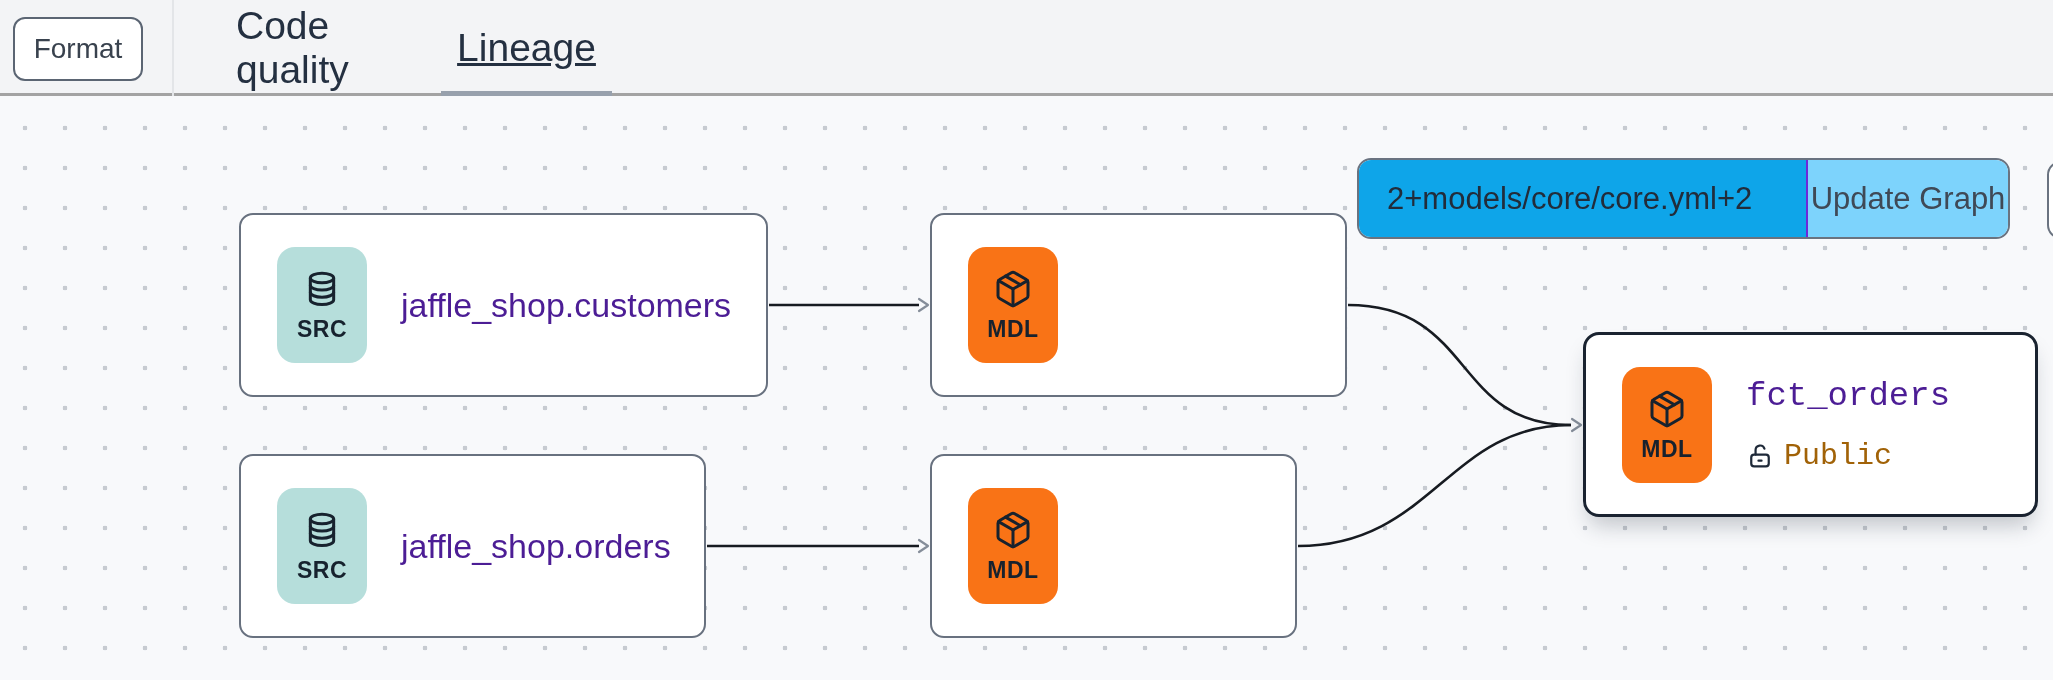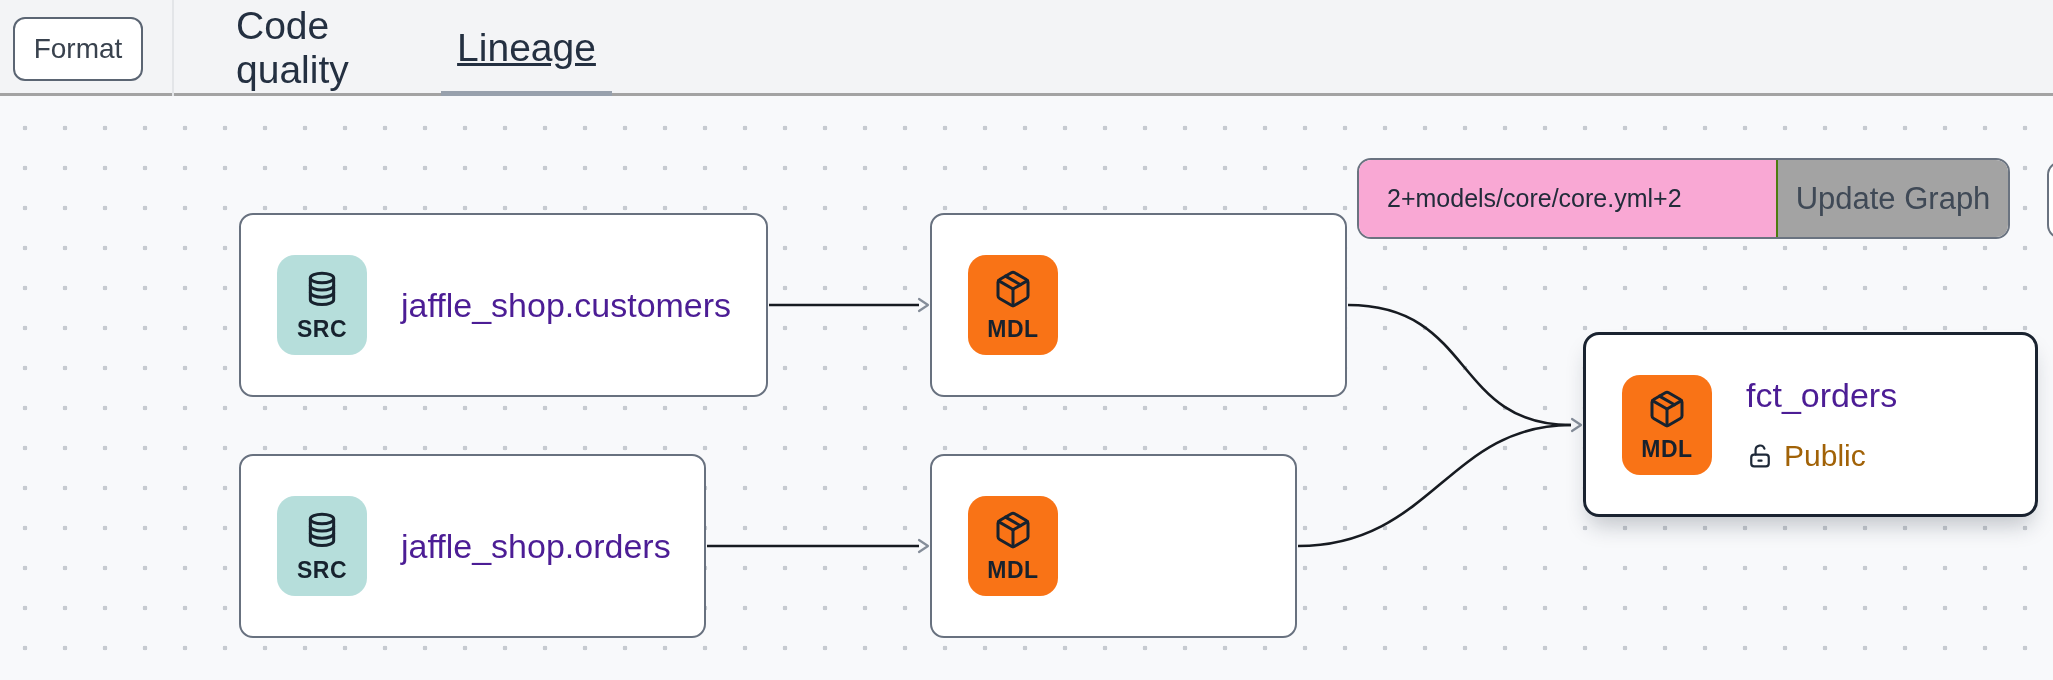--- a/index.html
+++ b/index.html
@@ -35,44 +35,44 @@
     border-radius:14px; display:flex; align-items:center; gap:34px;
     padding-left:36px; cursor:pointer; }
   .n1 { left:239px; top:117px; width:529px; height:184px; }
   .n2 { left:930px; top:117px; width:417px; height:184px; }
   .n3 { left:239px; top:358px; width:467px; height:184px; }
   .n4 { left:930px; top:358px; width:367px; height:184px; }
   .n5 { left:1583px; top:236px; width:455px; height:185px;
     border:3px solid #1a2330; border-radius:16px;
     box-shadow:0 14px 22px -6px rgba(25,35,50,.25); }
 
-  .badge { width:90px; height:100px; border-radius:18px; flex:0 0 auto;
+  .badge { width:90px; height:116px; border-radius:18px; flex:0 0 auto;
     display:flex; flex-direction:column; align-items:center; justify-content:center;
     gap:9px; color:#17222e; }
   .badge.src { background:#b6dedb; }
   .badge.mdl { background:#f97316; }
   .badge svg { width:40px; height:40px; stroke:#17222e; fill:none;
     stroke-width:1.8; stroke-linecap:round; stroke-linejoin:round; }
   .badge-label { font-size:23px; font-weight:600; letter-spacing:.5px; line-height:1; }
 
   .node-label { font-size:34px; color:#4c1d95; white-space:nowrap; }
-  .node-text { display:flex; flex-direction:column; gap:24px; }
+  .node-text { display:flex; flex-direction:column; gap:24px;font-family:Liberation Mono, monospace; }
   .node-meta { display:flex; align-items:center; gap:10px; font-size:30px; color:#a16207; }
   .node-meta svg { width:28px; height:28px; stroke:#1e2938; fill:none;
     stroke-width:1.9; stroke-linecap:round; stroke-linejoin:round; }
 
   
   .selector { position:absolute; left:1357px; top:62px; width:653px; height:81px;
     border:2px solid #6a7380; border-radius:14px; background:#ffffff;
     display:flex; overflow:hidden; }
-  .selector-input { flex:1; border:none; outline:none; background:#f9a8d4;
-    font-family:"Liberation Sans", sans-serif; font-size:25px; color:#222c3a;
+  .selector-input { flex:1; border:none; outline:none; background:#0ea5e9;
+    font-family:"Liberation Sans", sans-serif; font-size:31px; color:#222c3a;
     padding:0 20px 0 28px; }
-  .update-btn { width:232px; background:#a3a3a3; border:none;
-    border-left:2px solid #4d7c0f; font-family:"Liberation Sans", sans-serif;
+  .update-btn { width:232px; background:#7dd3fc; border:none;
+    border-left:2px solid #6d28d9; font-family:"Liberation Sans", sans-serif;
     font-size:31px; color:#3f4956; cursor:pointer; }
 
   .edge-panel-partial { position:absolute; left:2047px; top:65px; width:44px; height:78px;
     background:#ffffff; border:2px solid #6a7380; border-radius:14px; }
 </style>
 </head>
 <body>
 
 <div class="topbar">
   <button class="format-btn">Format</button>

